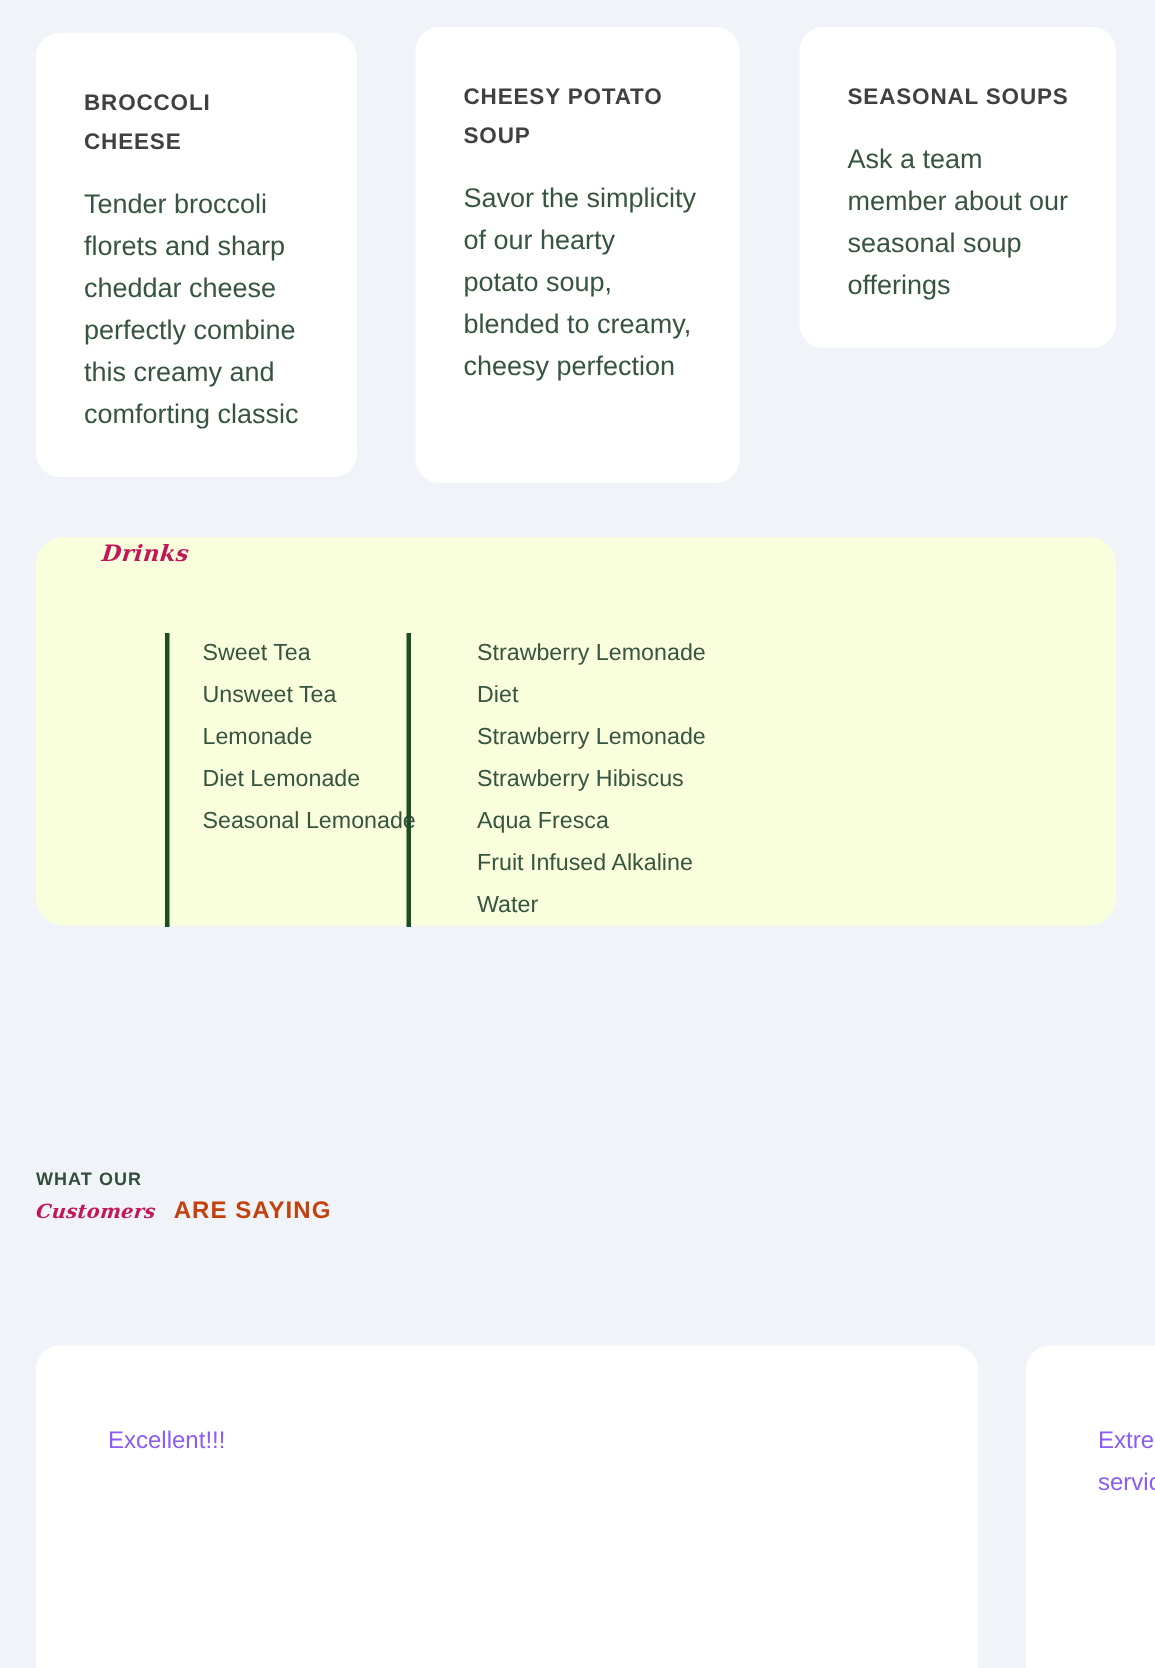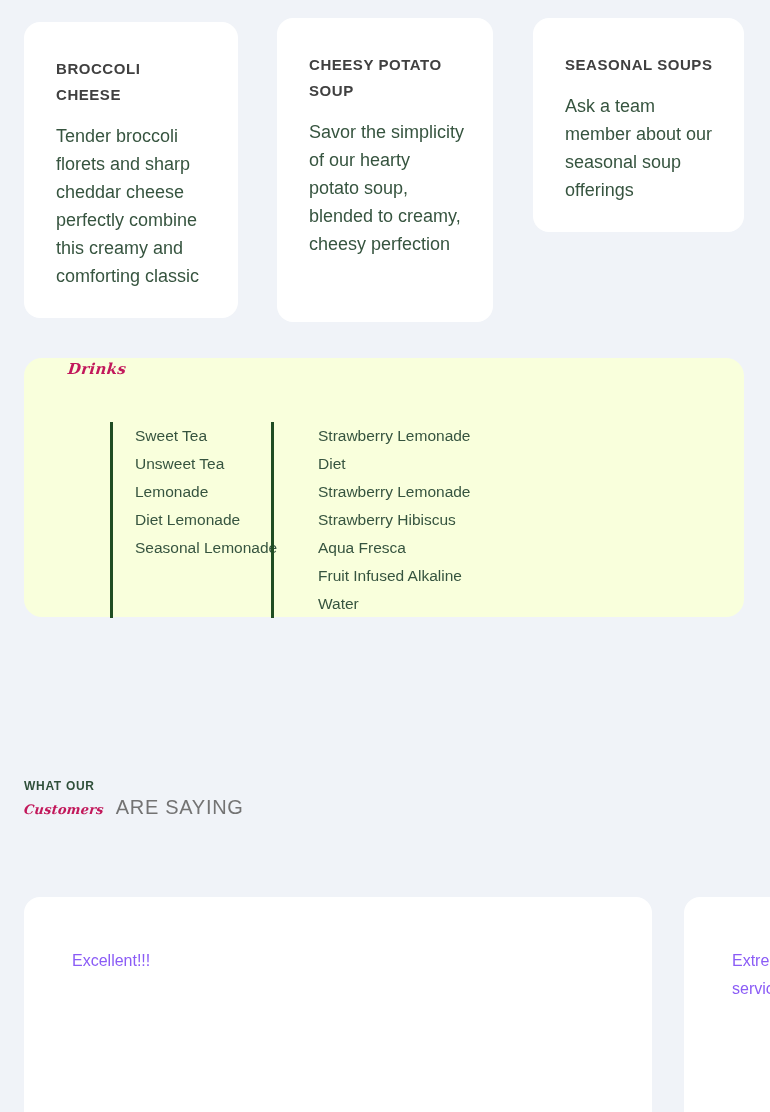--- a/index.html
+++ b/index.html
@@ -126,24 +126,24 @@
     font-family: "DejaVu Serif", serif;
     font-style: italic;
     font-weight: 700;
     font-size: 13px;
     color: #c2185b;
     letter-spacing: 0.2px;
     transform: skewX(-6deg);
   }
 
   .heading-line-2-text {
-    font-size: 20px;
-    font-weight: 400;
+    font-size: 16px;
+    font-weight: 700;
     letter-spacing: 0.7px;
-    color: #737373;
+    color: #c2410c;
   }
 
   
   .testimonial-card {
     position: absolute;
     background: #ffffff;
     border-radius: 16px;
     padding: 50px 48px;
   }
 

